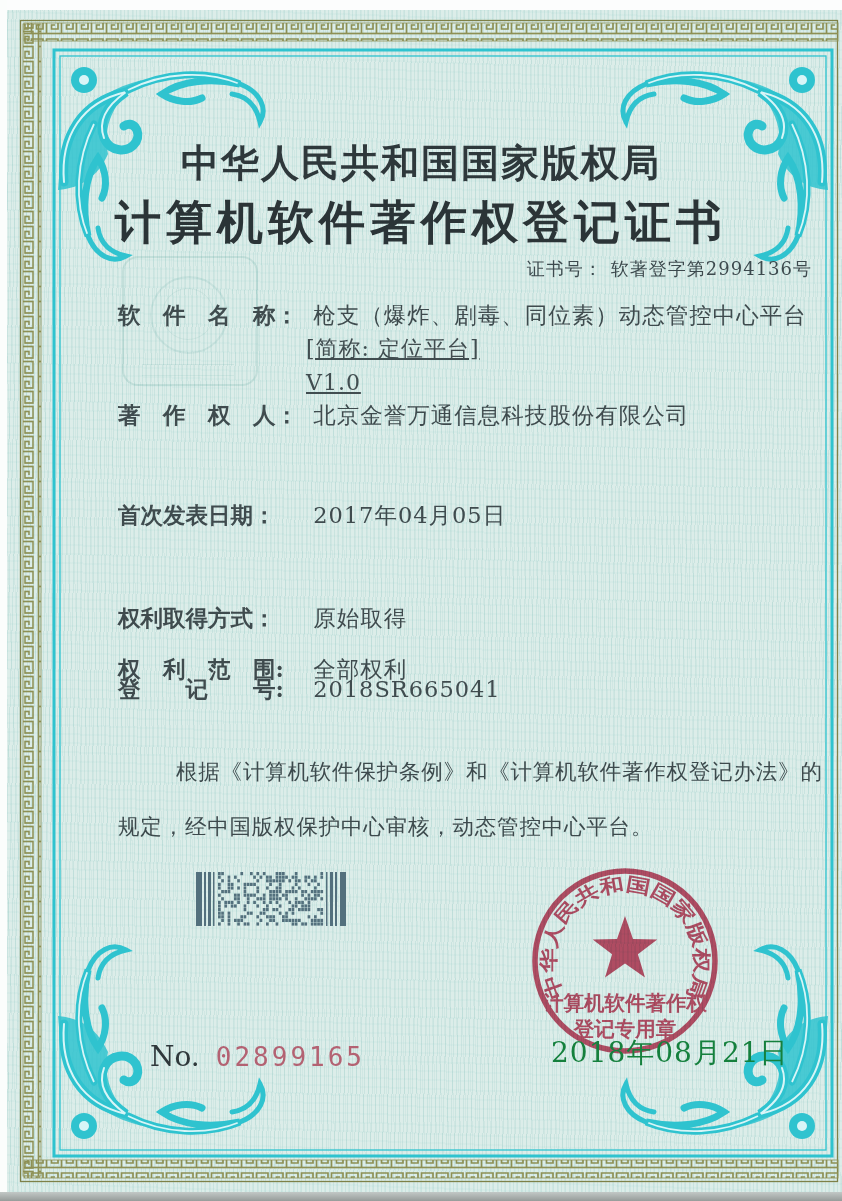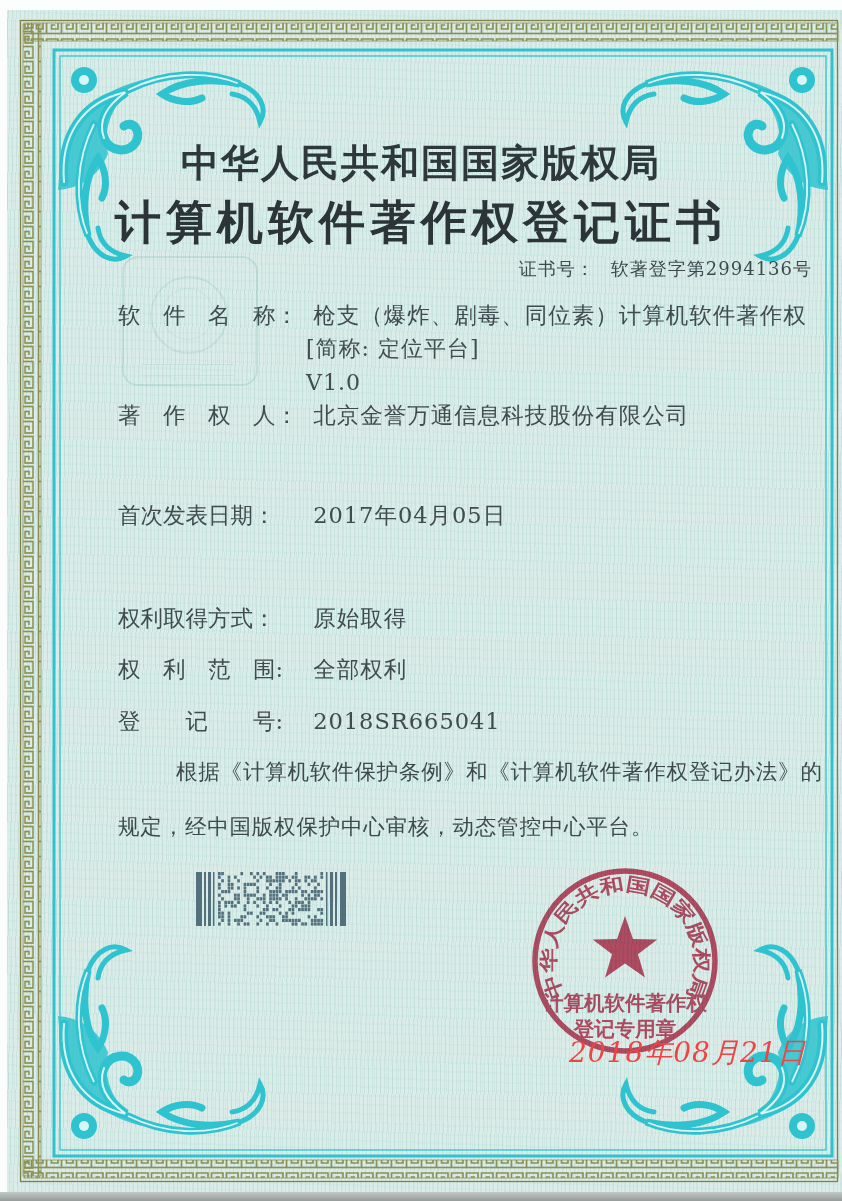--- a/index.html
+++ b/index.html
@@ -15,42 +15,42 @@
   .edge-top{position:absolute;left:0;top:0;width:100%;height:10px;background:#fcfdfd;}
   .edge-left{position:absolute;left:0;top:0;width:7px;height:100%;background:#fbfdfc;}
   .edge-bottom{position:absolute;left:0;bottom:0;width:100%;height:9px;
                background:linear-gradient(#c2c8c6,#969c9a);}
   svg.framelayer{position:absolute;left:0;top:0;}
   .authority{position:absolute;left:60px;top:138px;width:722px;text-align:center;
              font-size:38px;font-weight:600;color:#2e383b;letter-spacing:2px;}
   .cert-title{position:absolute;left:40px;top:192px;width:762px;text-align:center;
               font-size:46px;font-weight:700;color:#2b3437;letter-spacing:5px;}
   .certno{position:absolute;right:30px;top:257px;font-size:18px;color:#3d4a4e;letter-spacing:1px;}
-  .certno .lbl{margin-right:16px;}
+  .certno .lbl{margin-right:8px;}
   .row{position:absolute;left:118px;font-size:22.5px;color:#3f4b4e;white-space:nowrap;}
-  .row .lbl{display:inline-block;width:188px;}
+  .row .lbl{display:inline-block;width:188px;font-weight:bold;}
   .row .val{letter-spacing:1px;}
-  .subline{position:absolute;left:306px;font-size:22px;color:#414d50;letter-spacing:1px;}
+  .subline{position:absolute;left:306px;font-size:22px;color:#414d50;letter-spacing:1px;text-decoration:underline;}
   .statement{position:absolute;left:118px;width:680px;font-size:21.5px;color:#3d4a4d;
              letter-spacing:0.8px;white-space:nowrap;}
   .indent{padding-left:58px;}
   .watermark{position:absolute;left:122px;top:256px;width:132px;height:126px;
              border:2px solid rgba(70,150,140,.20);border-radius:16px;opacity:.8;}
   .watermark .circ{position:absolute;left:26px;top:18px;width:74px;height:74px;border-radius:50%;
                    border:2px solid rgba(70,150,140,.16);}
   .watermark .ring{position:absolute;left:38px;top:30px;width:50px;height:50px;border-radius:50%;
                    border:1.5px solid rgba(70,150,140,.13);}
   .watermark .base{position:absolute;left:18px;bottom:8px;width:92px;height:10px;
                    border-top:1.5px solid rgba(70,150,140,.15);
                    border-bottom:1.5px solid rgba(70,150,140,.12);}
   .barcode{position:absolute;left:196px;top:872px;width:150px;height:54px;}
   .seal{position:absolute;left:514px;top:862px;width:222px;height:210px;
         mix-blend-mode:multiply;opacity:.93;}
-  .seal-date{position:absolute;left:569px;top:1034px;font-size:28px;color:#ef4444;
-             letter-spacing:1px;z-index:3;font-style:italic;}
+  .seal-date{position:absolute;left:551px;top:1034px;font-size:28px;color:#15803d;
+             letter-spacing:1px;z-index:3;}
   .serial{position:absolute;left:150px;top:1040px;z-index:3;font-size:28px;color:#2f383b;}
   .serial .num{font-family:"DejaVu Sans Mono","Liberation Mono",monospace;
                font-size:26px;letter-spacing:3px;margin-left:16px;color:#b15769;opacity:.92;}
 </style>
 </head>
 <body>
 
 <div class="stage">
   <div class="paper"></div>
   <div class="texture"></div>
@@ -101,42 +101,42 @@
   </div>
 
   <div class="authority">中华人民共和国国家版权局</div>
   <div class="cert-title">计算机软件著作权登记证书</div>
   <div class="certno">
     <span class="lbl">证书号：</span><span>软著登字第2994136号</span>
   </div>
 
   <div class="row" style="top:300px">
     <span class="lbl">软　件　名　称：</span>
-    <span class="val">枪支（爆炸、剧毒、同位素）计算机软件著作权</span>
+    <span class="val">枪支（爆炸、剧毒、同位素）动态管控中心平台</span>
   </div>
   <div class="subline" style="top:334px">[简称: 定位平台]</div>
   <div class="subline" style="top:370px">V1.0</div>
 
   <div class="row" style="top:400px">
     <span class="lbl">著　作　权　人：</span>
     <span class="val">北京金誉万通信息科技股份有限公司</span>
   </div>
   <div class="row" style="top:500px">
     <span class="lbl">首次发表日期：</span>
     <span class="val">2017年04月05日</span>
   </div>
   <div class="row" style="top:654px">
     <span class="lbl">权　利　范　围:</span>
     <span class="val">全部权利</span>
   </div>
   <div class="row" style="top:603px">
     <span class="lbl">权利取得方式：</span>
     <span class="val">原始取得</span>
   </div>
-  <div class="row" style="top:706px">
+  <div class="row" style="top:674px">
     <span class="lbl">登　　记　　号:</span>
     <span class="val">2018SR665041</span>
   </div>
 
   <div class="statement indent" style="top:757px">根据《计算机软件保护条例》和《计算机软件著作权登记办法》的</div>
   <div class="statement" style="top:812px">规定，经中国版权保护中心审核，动态管控中心平台。</div>
 
   <div class="barcode">
     <svg id="bcsvg" width="150" height="54" viewBox="0 0 150 54">
         <rect x="0" y="0" width="6" height="54" fill="#53707d"></rect>
@@ -380,17 +380,20 @@
         <textPath href="#sealArc" startOffset="50%" text-anchor="middle" textLength="292" lengthAdjust="spacingAndGlyphs">中华人民共和国国家版权局</textPath>
       </text>
       <polygon points="111,54 119,77 143.3,77.5 123.9,92.2 131,115.5 111,101.6 91,115.5 98.1,92.2 78.7,77.5 103,77" fill="#c74560"></polygon>
       <text x="111" y="148" text-anchor="middle" font-size="20.5" font-weight="bold" fill="#c74560" font-family="'DejaVu Serif','Liberation Serif',serif">计算机软件著作权</text>
       <text x="111" y="174" text-anchor="middle" font-size="20.5" font-weight="bold" fill="#c74560" font-family="'DejaVu Serif','Liberation Serif',serif">登记专用章</text>
     </svg>
   </div>
 
   <div class="seal-date">2018年08月21日</div>
 
+  <div class="serial">
+    <span>No.</span><span class="num">02899165</span>
+  </div>
 
   <div class="edge-top"></div>
   <div class="edge-left"></div>
   <div class="edge-bottom"></div>
 </div>
 
 </body></html>

